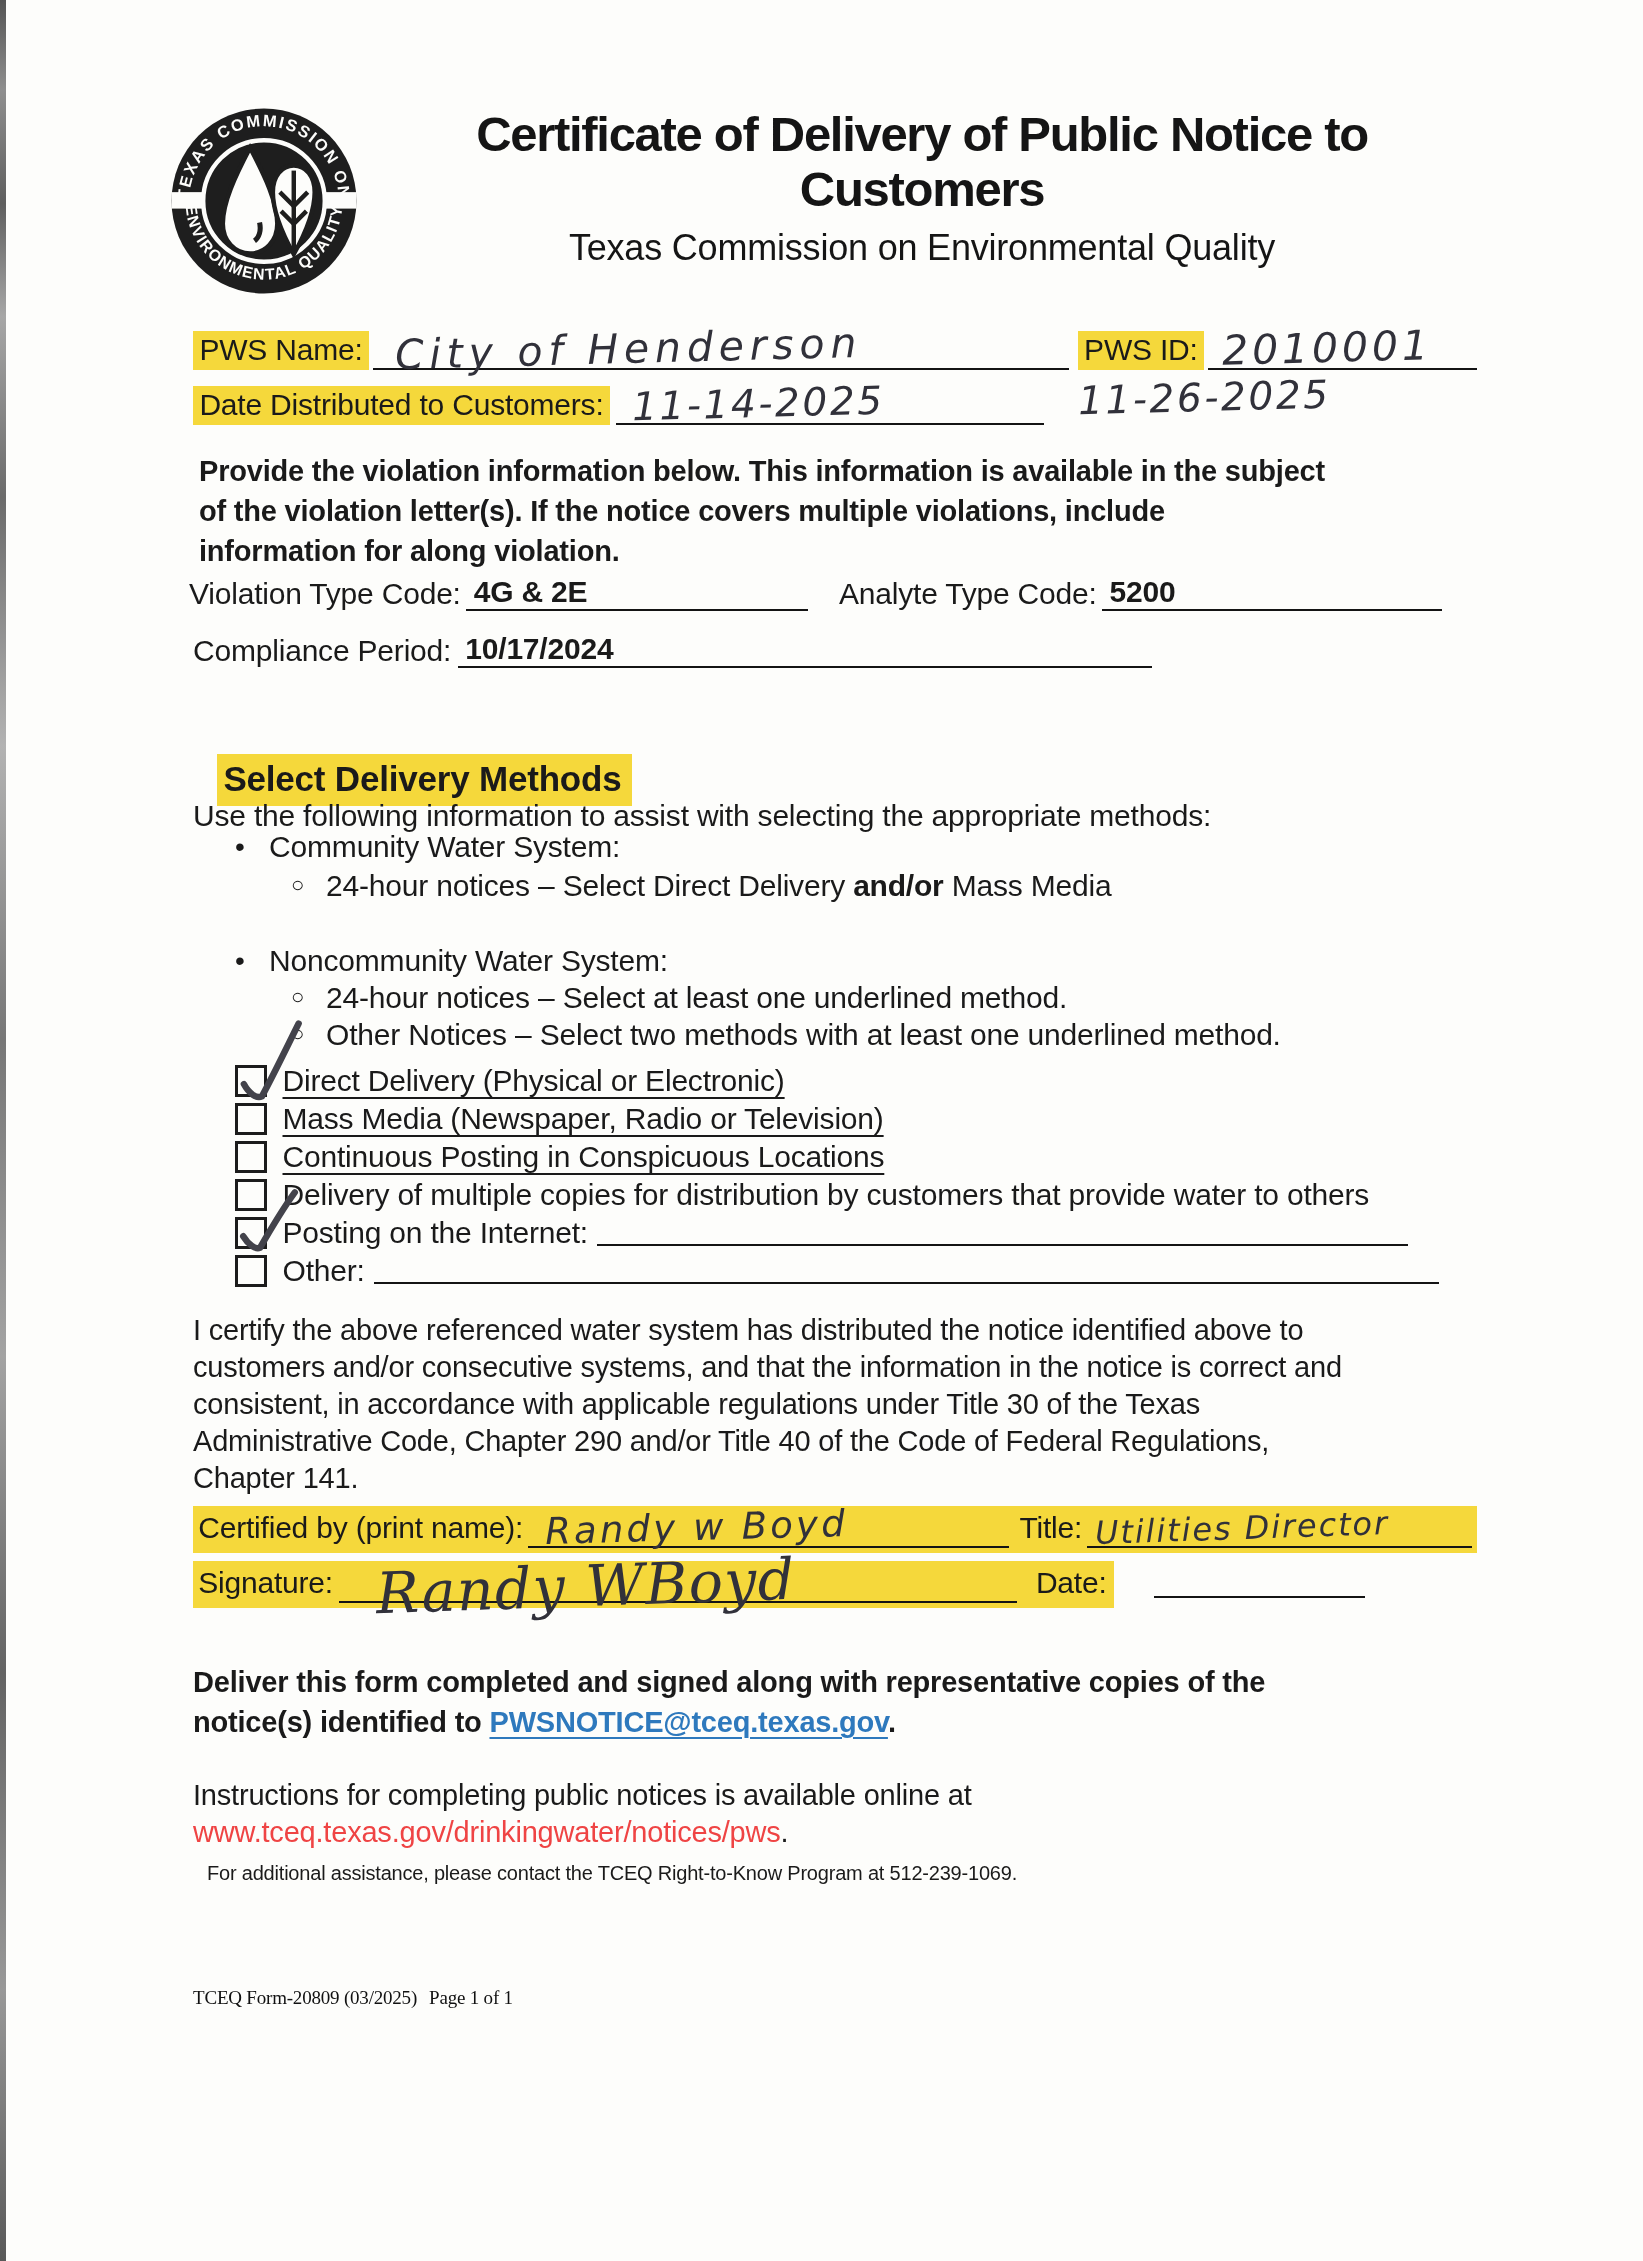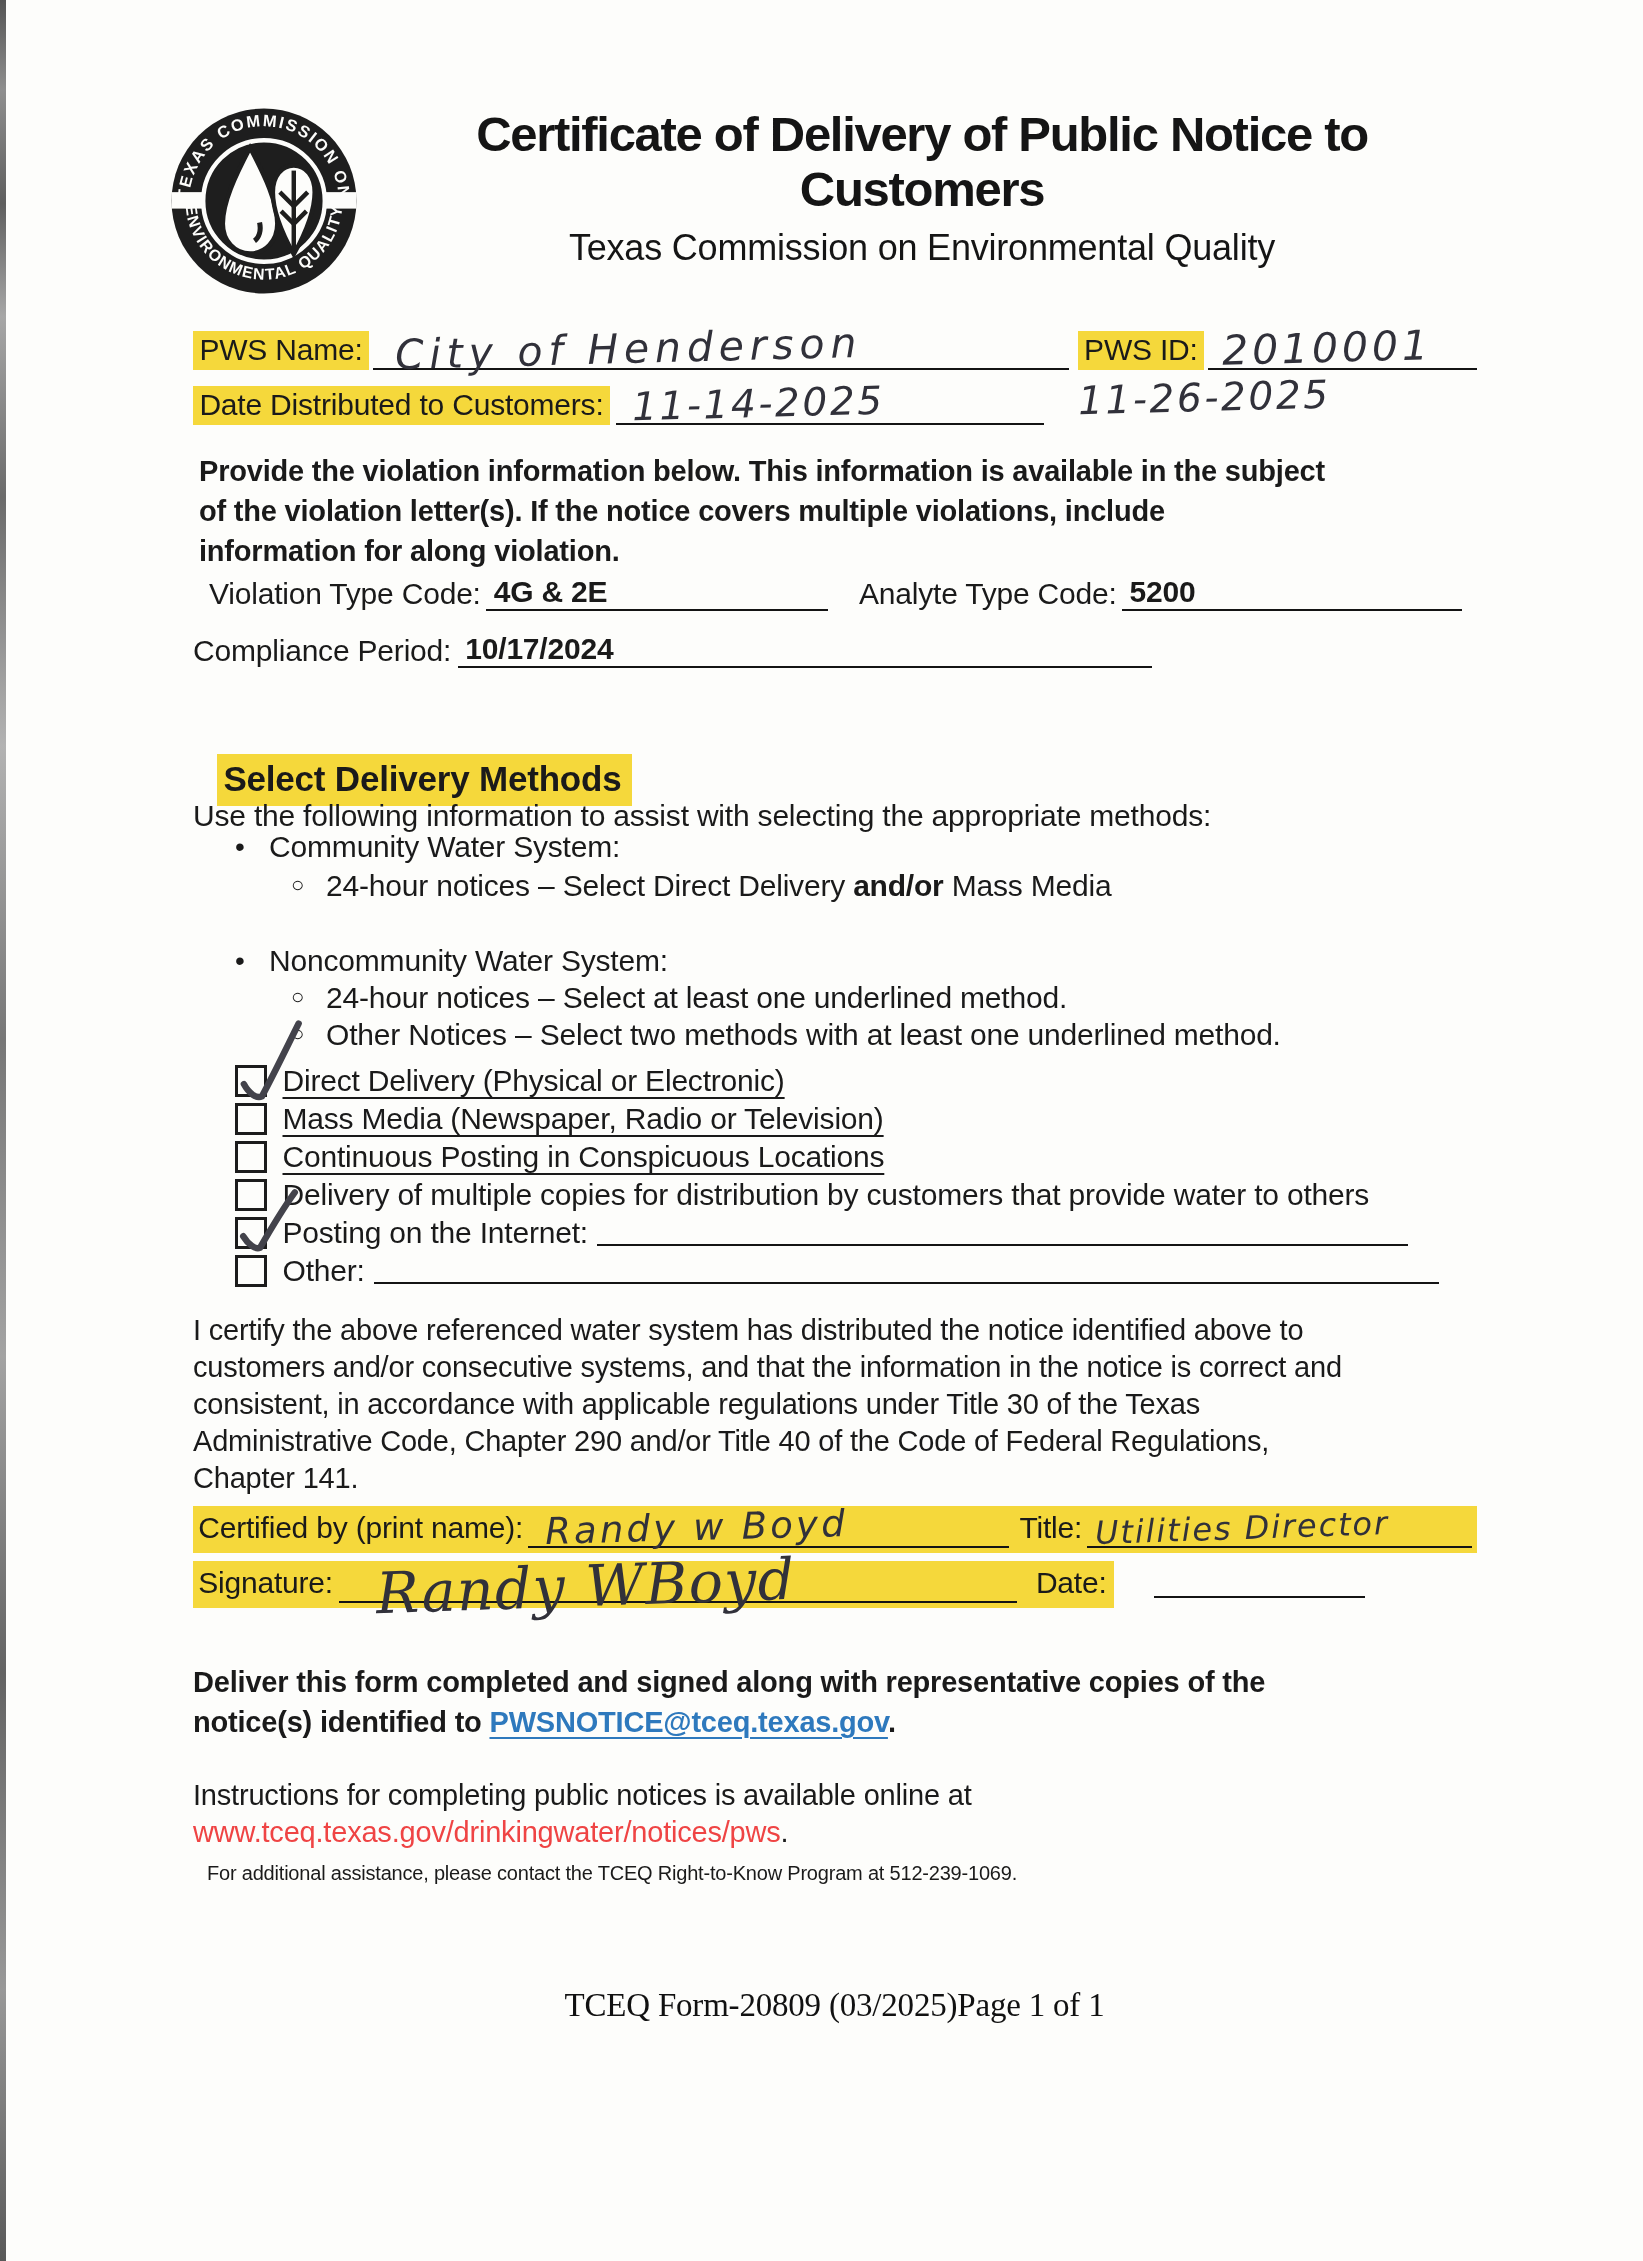--- a/index.html
+++ b/index.html
@@ -33,21 +33,21 @@
   .circ{font-size:22px;margin-right:22px;vertical-align:3.9px;}
   .bl{font-size:30px;white-space:nowrap;}
   .cbrow{position:absolute;display:flex;align-items:center;height:34px;}
   .box{width:26px;height:26px;border:3.2px solid #1c1c1c;margin-right:15.5px;flex:none;background:#fdfdfb;}
   .cbl{font-size:30px;white-space:nowrap;}
   .u{text-decoration:underline;text-decoration-thickness:1.9px;text-underline-offset:5.8px;}
   .blank{display:inline-block;border-bottom:2.6px solid #141414;height:23px;margin-left:9px;}
   .link{color:#2e79bd;text-decoration:underline;text-decoration-thickness:1.9px;text-underline-offset:4.5px;font-weight:bold;}
   .linkn{color:#ef4444;text-decoration-thickness:1.9px;text-underline-offset:4.5px;}
   .crow{background:#f5d83b;display:flex;align-items:center;padding:2.6px 5.2px 5.2px 5.2px;}
-  .footer{display:flex;justify-content:center;font-family:"Liberation Serif",serif;font-size:33px;color:#111;}
+  .footer{display:flex;justify-content:flex-start;font-family:"Liberation Serif",serif;font-size:19px;color:#111;gap:12px;}
   .marks{position:absolute;left:0;top:0;pointer-events:none;}
   .sig-underline{position:absolute;border-bottom:2.6px solid #141414;}
 </style>
 </head>
 <body>
 
 <div class="page">
 
   <div class="edge"></div>
 
@@ -97,21 +97,21 @@
     </span>
     <span class="hw" style="position:relative;font-size:39px;letter-spacing:2.6px;margin-left:34px;bottom:5.2px;">11-26-2025</span>
   </div>
 
   <div class="abs para bold" style="left:199px;top:451px;">
     <div class="b-line">Provide the violation information below. This information is available in the subject</div>
     <div class="b-line">of the violation letter(s). If the notice covers multiple violations, include</div>
     <div class="b-line">information for along violation.</div>
   </div>
 
-  <div class="row" style="left:209px;top:575px;height:36px;">
+  <div class="row" style="left:189px;top:575px;height:36px;">
     <span class="lbl">Violation Type Code:</span>
     <span class="fill" style="width:342px;height:34px;margin-left:5.2px;">
       <span class="tv">4G &amp; 2E</span>
     </span>
     <span class="lbl" style="margin-left:31px;">Analyte Type Code:</span>
     <span class="fill" style="width:340px;height:34px;margin-left:5.2px;">
       <span class="tv">5200</span>
     </span>
   </div>
 

